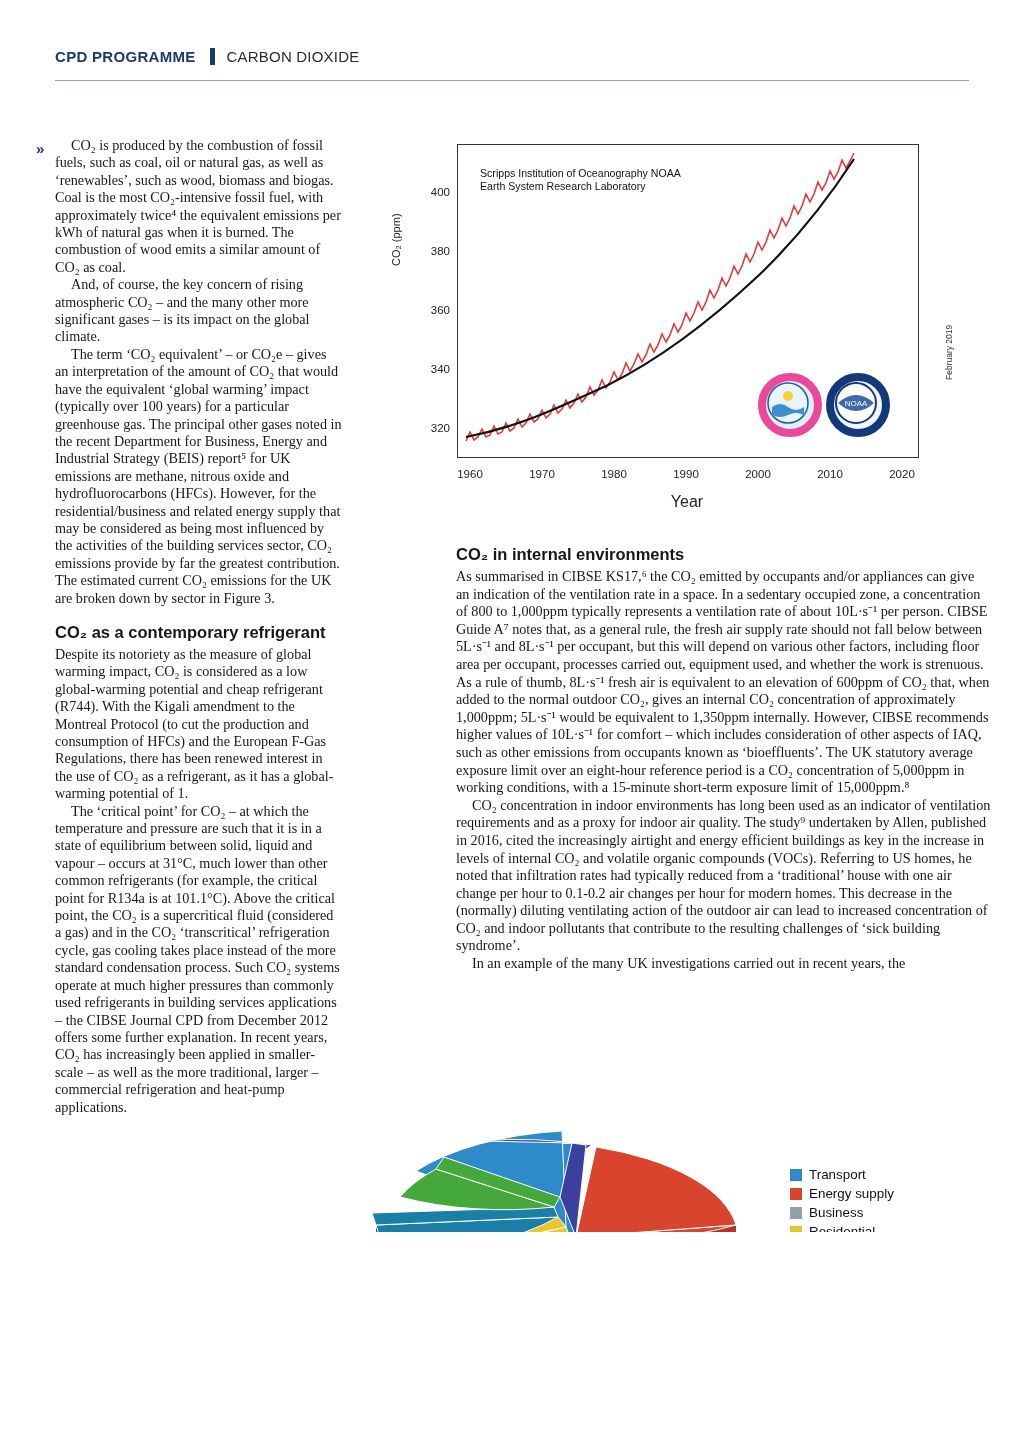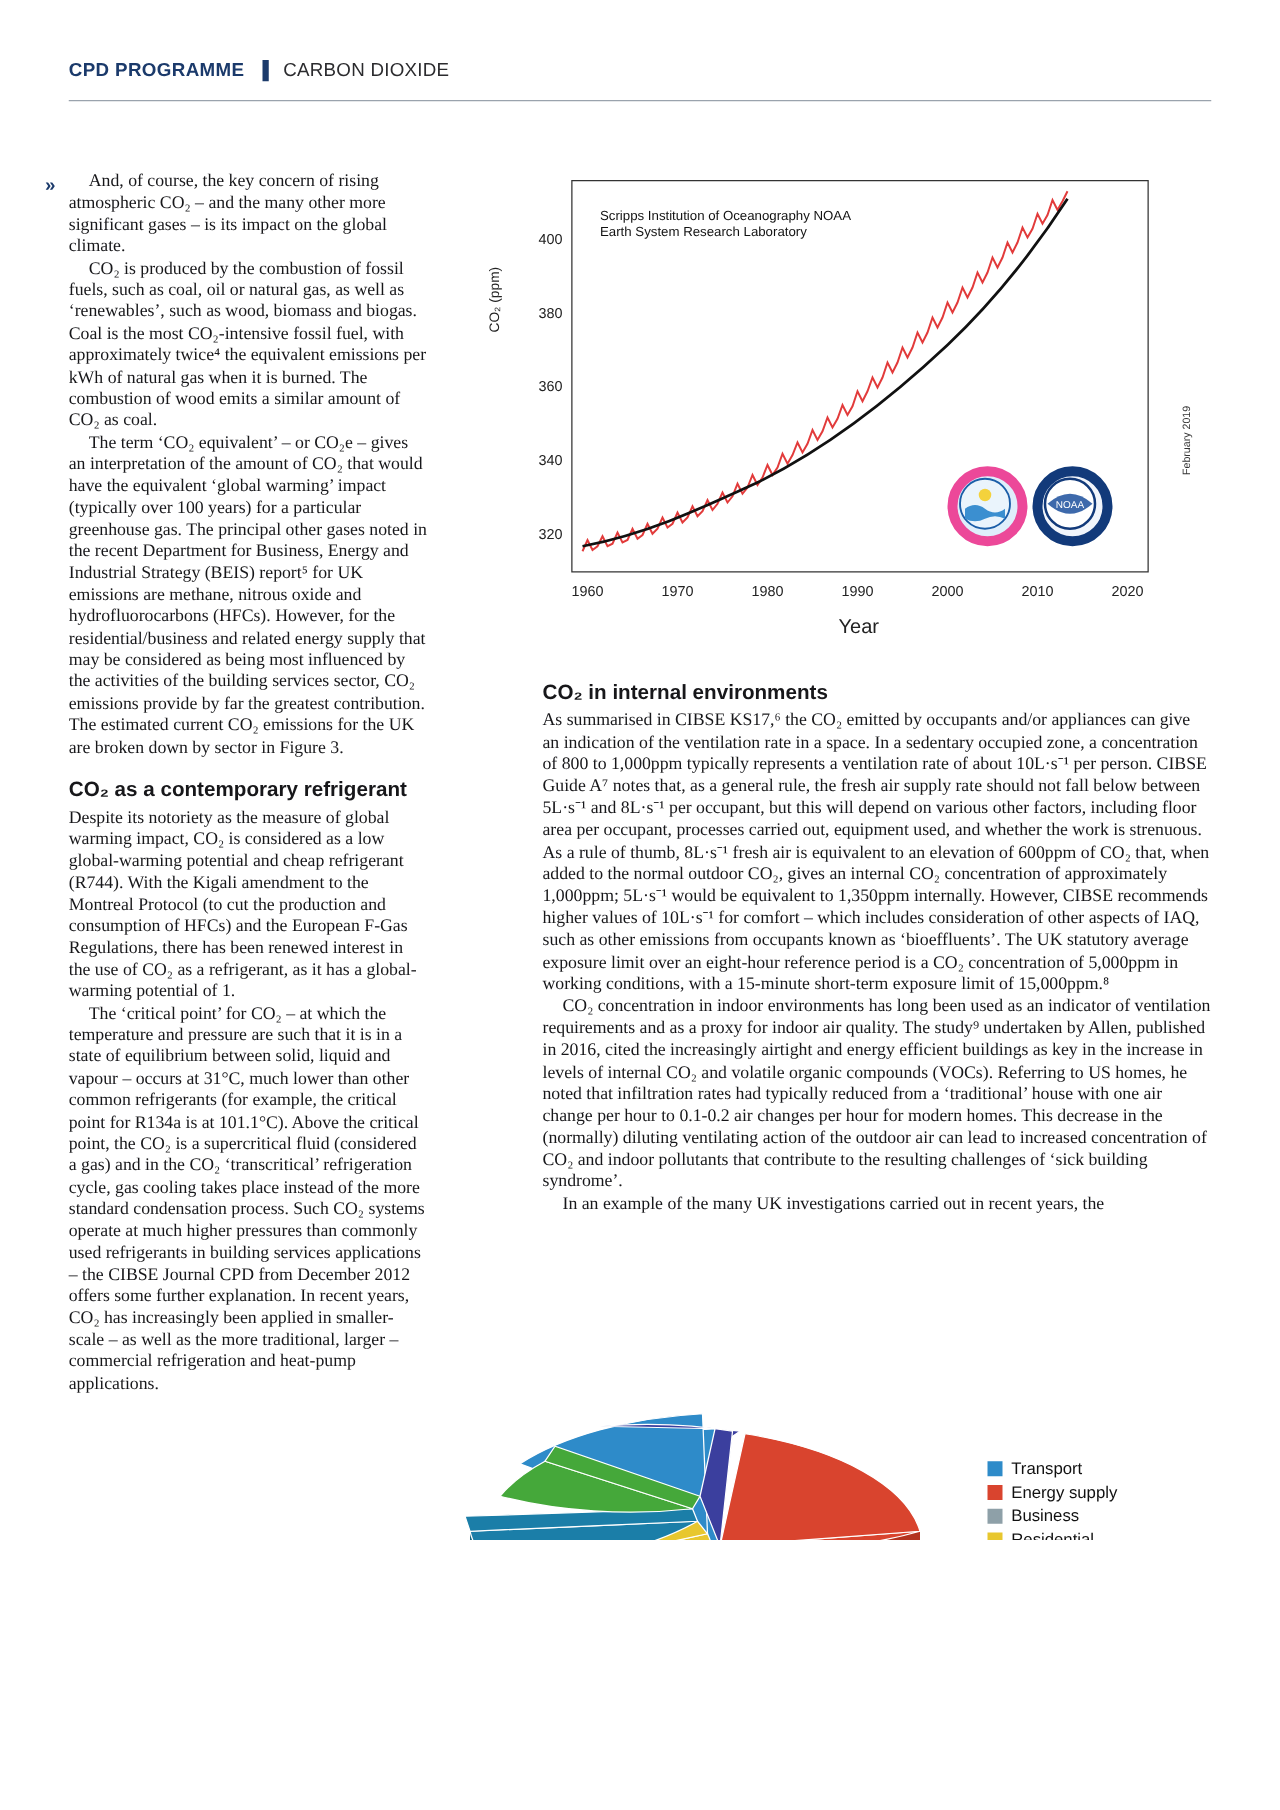--- a/index.html
+++ b/index.html
@@ -59,21 +59,21 @@
     position: absolute;
     left: 55px;
     top: 137px;
     width: 288px;
     font-size: 14.2px;
     line-height: 17.4px;
     text-align: left;
   }
   .col-right {
     position: absolute;
-    left: 434px;
+    left: 456px;
     top: 545px;
     width: 535px;
     font-size: 14.2px;
     line-height: 17.6px;
   }
   p {
     margin: 0;
     text-indent: 16px;
   }
   p.noindent { text-indent: 0; }
@@ -247,22 +247,22 @@
   <div class="header">
     <span class="header-title">CPD PROGRAMME</span>
     <span class="header-bar"></span>
     <span class="header-sub">CARBON DIOXIDE</span>
   </div>
   <div class="header-rule"></div>
 
   <div class="chev">»</div>
 
   <div class="col-left">
+    <p>CO₂ is produced by the combustion of fossil fuels, such as coal, oil or natural gas, as well as ‘renewables’, such as wood, biomass and biogas. Coal is the most CO₂-intensive fossil fuel, with approximately twice⁴ the equivalent emissions per kWh of natural gas when it is burned. The combustion of wood emits a similar amount of CO₂ as coal.</p>
     <p>And, of course, the key concern of rising atmospheric CO₂ – and the many other more significant gases – is its impact on the global climate.</p>
-    <p>CO₂ is produced by the combustion of fossil fuels, such as coal, oil or natural gas, as well as ‘renewables’, such as wood, biomass and biogas. Coal is the most CO₂-intensive fossil fuel, with approximately twice⁴ the equivalent emissions per kWh of natural gas when it is burned. The combustion of wood emits a similar amount of CO₂ as coal.</p>
     <p>The term ‘CO₂ equivalent’ – or CO₂e – gives an interpretation of the amount of CO₂ that would have the equivalent ‘global warming’ impact (typically over 100 years) for a particular greenhouse gas. The principal other gases noted in the recent Department for Business, Energy and Industrial Strategy (BEIS) report⁵ for UK emissions are methane, nitrous oxide and hydrofluorocarbons (HFCs). However, for the residential/business and related energy supply that may be considered as being most influenced by the activities of the building services sector, CO₂ emissions provide by far the greatest contribution. The estimated current CO₂ emissions for the UK are broken down by sector in Figure 3.</p>
 
     <h2 class="sub">CO₂ as a contemporary refrigerant</h2>
 
     <p class="noindent">Despite its notoriety as the measure of global warming impact, CO₂ is considered as a low global-warming potential and cheap refrigerant (R744). With the Kigali amendment to the Montreal Protocol (to cut the production and consumption of HFCs) and the European F-Gas Regulations, there has been renewed interest in the use of CO₂ as a refrigerant, as it has a global-warming potential of 1.</p>
     <p>The ‘critical point’ for CO₂ – at which the temperature and pressure are such that it is in a state of equilibrium between solid, liquid and vapour – occurs at 31°C, much lower than other common refrigerants (for example, the critical point for R134a is at 101.1°C). Above the critical point, the CO₂ is a supercritical fluid (considered a gas) and in the CO₂ ‘transcritical’ refrigeration cycle, gas cooling takes place instead of the more standard condensation process. Such CO₂ systems operate at much higher pressures than commonly used refrigerants in building services applications – the CIBSE Journal CPD from December 2012 offers some further explanation. In recent years, CO₂ has increasingly been applied in smaller-scale – as well as the more traditional, larger – commercial refrigeration and heat-pump applications.</p>
   </div>
 
   <div class="fig2">
     <div class="ylab">CO₂ (ppm)</div>

